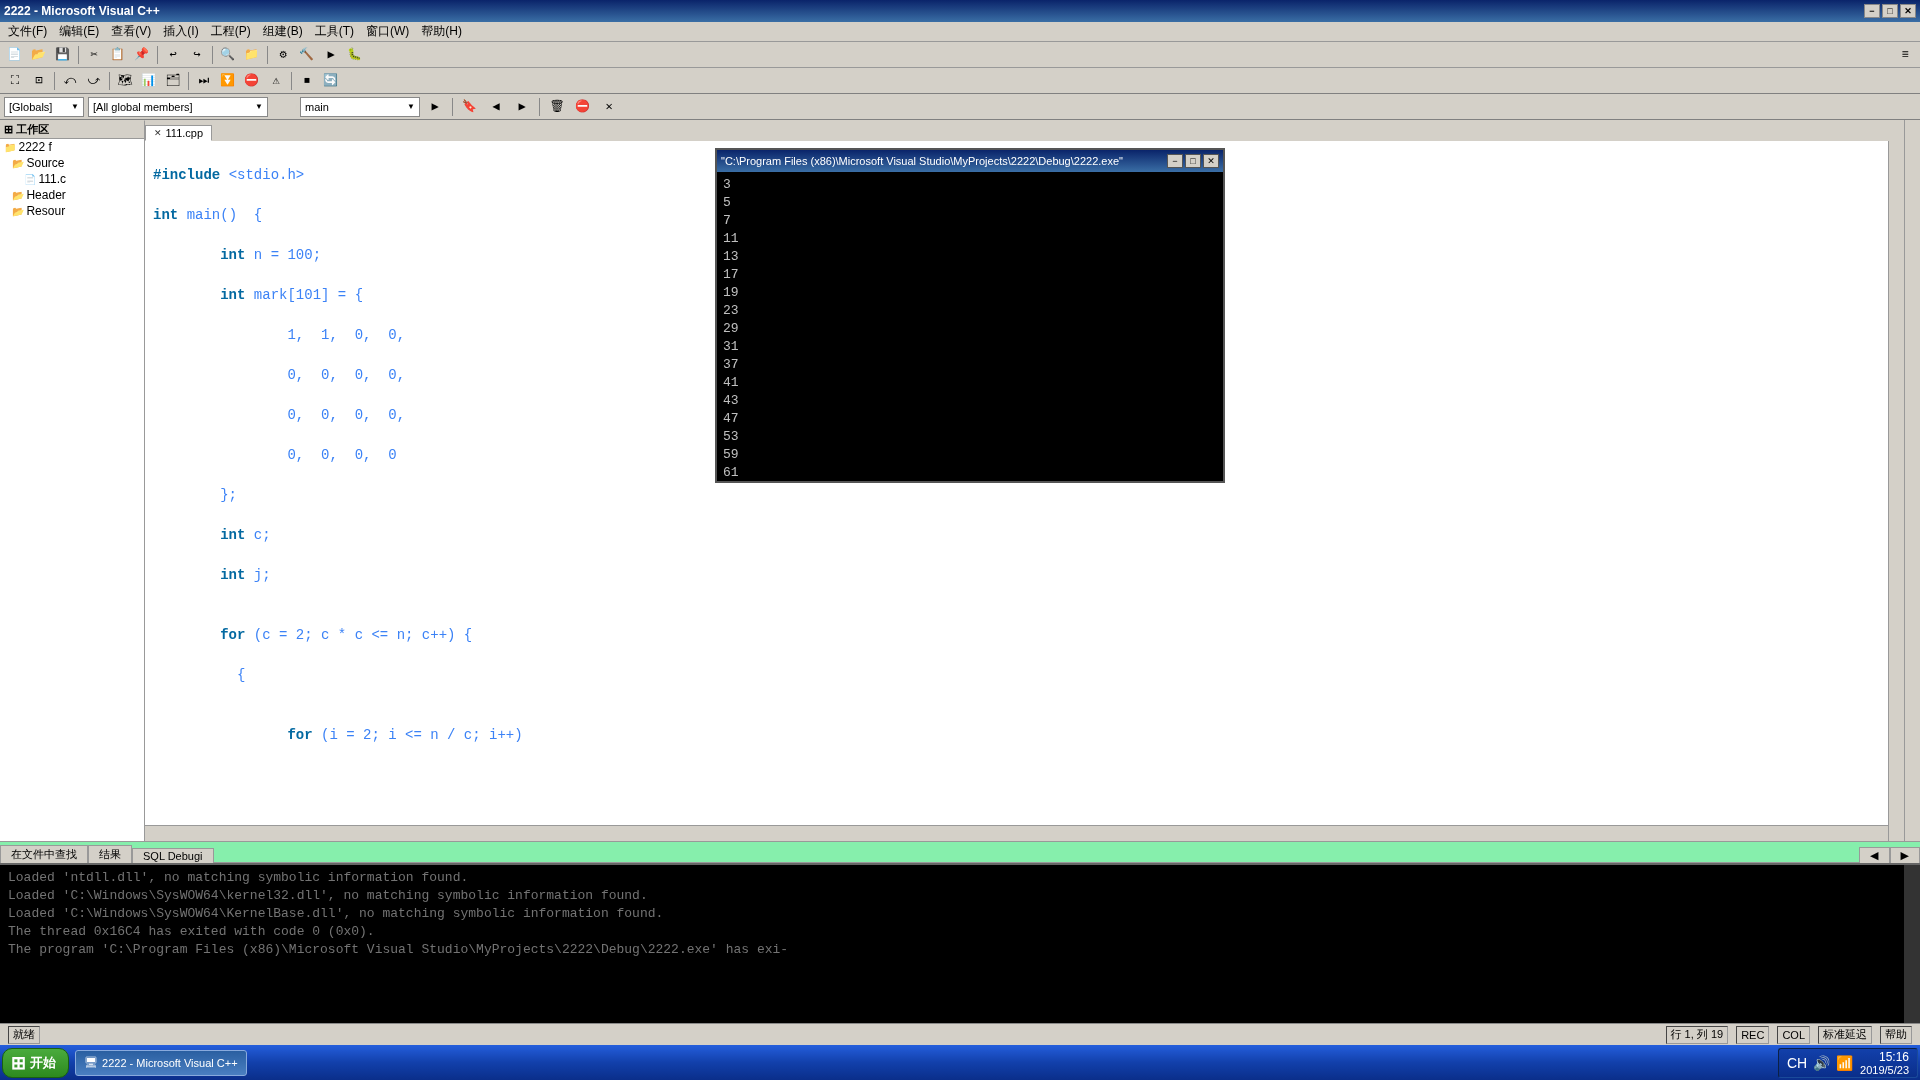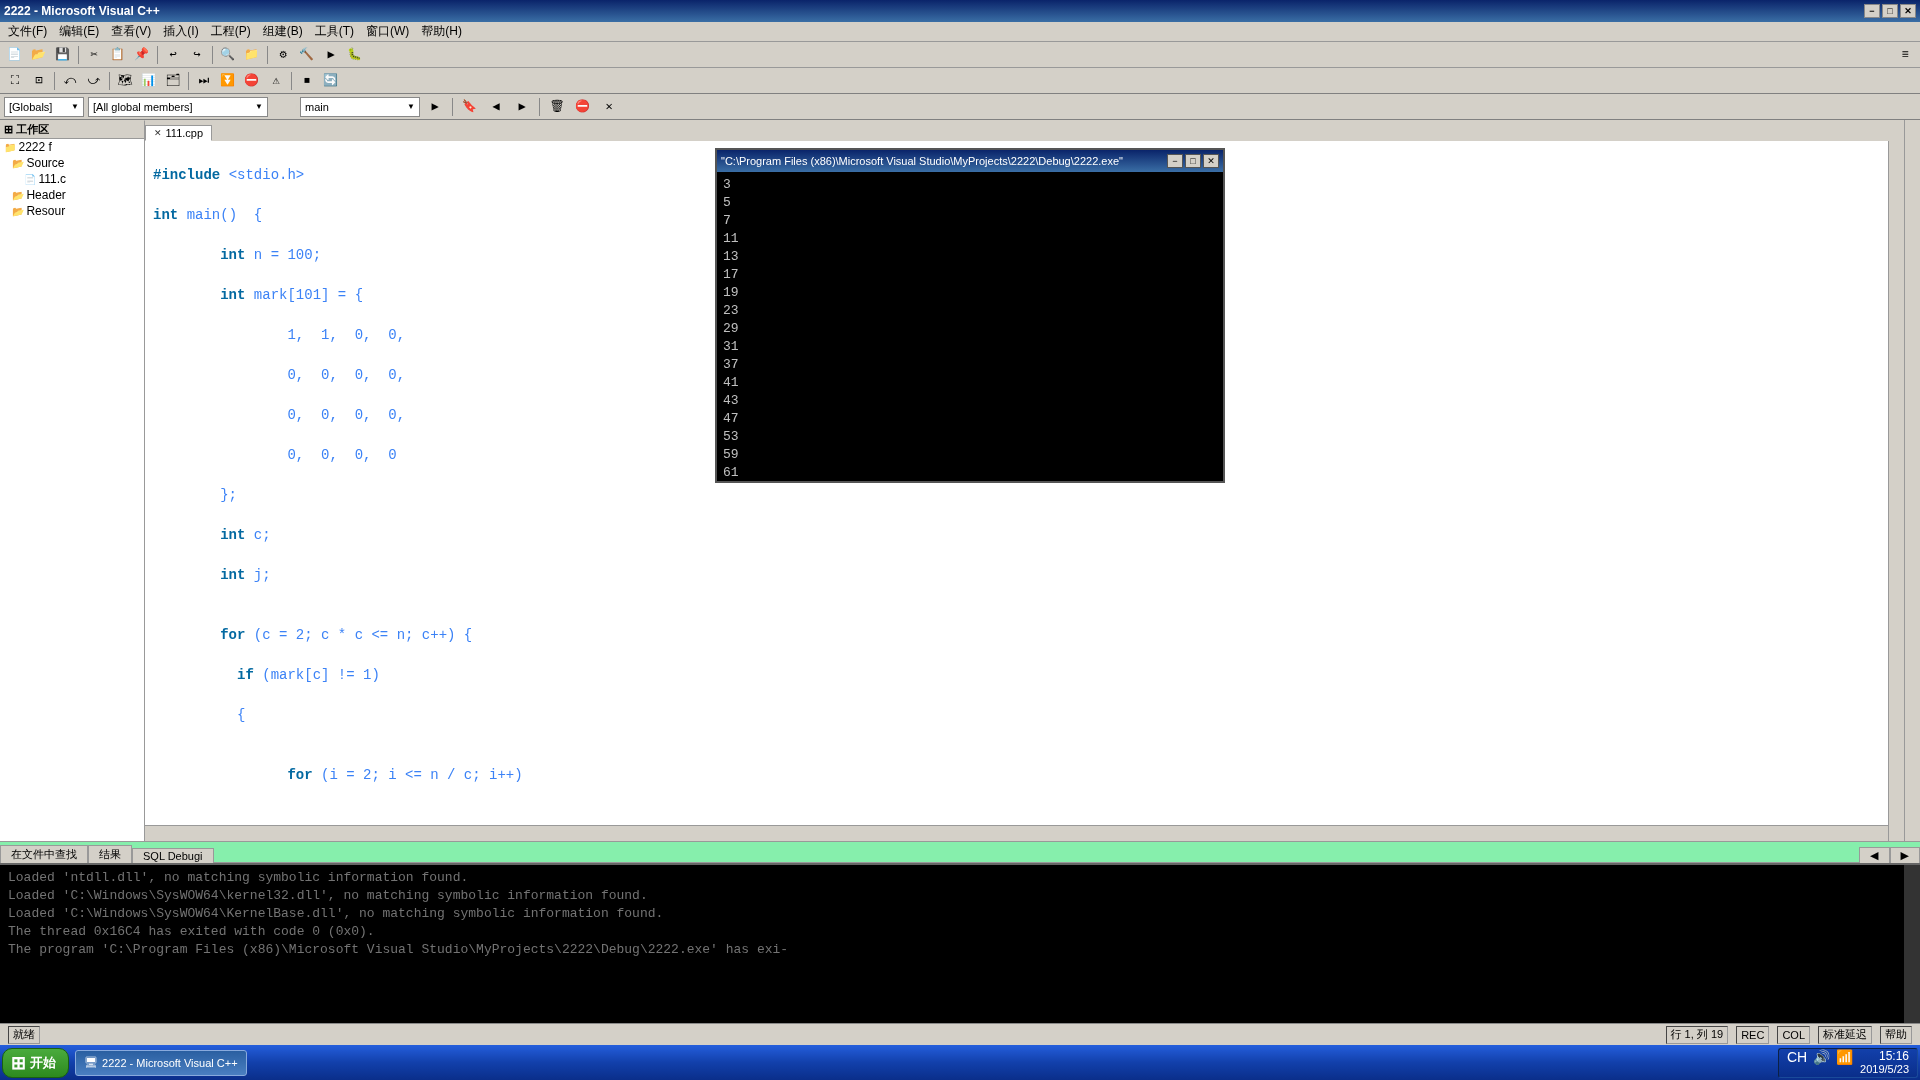--- a/index.html
+++ b/index.html
@@ -336,21 +336,21 @@
     .taskbar-btn.active {
       background: linear-gradient(to bottom, #2a5fa1, #4a7fc1);
       border: 1px solid #88aadd;
     }
     .taskbar-spacer { flex: 1; }
     #system-tray {
       height: 30px;
       background: linear-gradient(to bottom, #1240ab, #0a2e8a);
       border: 1px inset #1a4a9a;
       border-radius: 3px;
-      display: flex; align-items: flex-start;
+      display: flex; align-items: center;
       padding: 0 8px;
       gap: 6px;
       color: white;
       font-size: 11px;
       font-family: 'Tahoma', sans-serif;
     }
     .tray-icon { font-size: 14px; }
 
     .code-line { display: block; line-height: 20px; font-size: 14px; font-family: 'Courier New', monospace; }
 
@@ -507,21 +507,20 @@
 <span class="code-line"><span class="code-normal">        </span><span class="kw-blue">int</span><span class="code-normal"> mark[101] = {</span></span>
 <span class="code-line"><span class="code-normal">                1,  1,  0,  0,</span></span>
 <span class="code-line"><span class="code-normal">                0,  0,  0,  0,</span></span>
 <span class="code-line"><span class="code-normal">                0,  0,  0,  0,</span></span>
 <span class="code-line"><span class="code-normal">                0,  0,  0,  0</span></span>
 <span class="code-line"><span class="code-normal">        };</span></span>
 <span class="code-line"><span class="code-normal">        </span><span class="kw-blue">int</span><span class="code-normal"> c;</span></span>
 <span class="code-line"><span class="code-normal">        </span><span class="kw-blue">int</span><span class="code-normal"> j;</span></span>
 <span class="code-line"></span>
 <span class="code-line"><span class="code-normal">        </span><span class="kw-blue">for</span><span class="code-normal"> (c = 2; c * c &lt;= n; c++) {</span></span>
-<span class="code-line"><span class="code-normal">          </span><span class="kw-blue">if</span><span class="code-normal"> (mark[c] != 1)</span></span>
 <span class="code-line"><span class="code-normal">          {</span></span>
 <span class="code-line"></span>
 <span class="code-line"><span class="code-normal">                </span><span class="kw-blue">for</span><span class="code-normal"> (i = 2; i &lt;= n / c; i++)</span></span>
         </div>
         <div class="editor-scrollbar-v"></div>
         <div class="editor-scrollbar-h"></div>
       </div>
     </div>
 
     <div id="scroll-right"></div>

